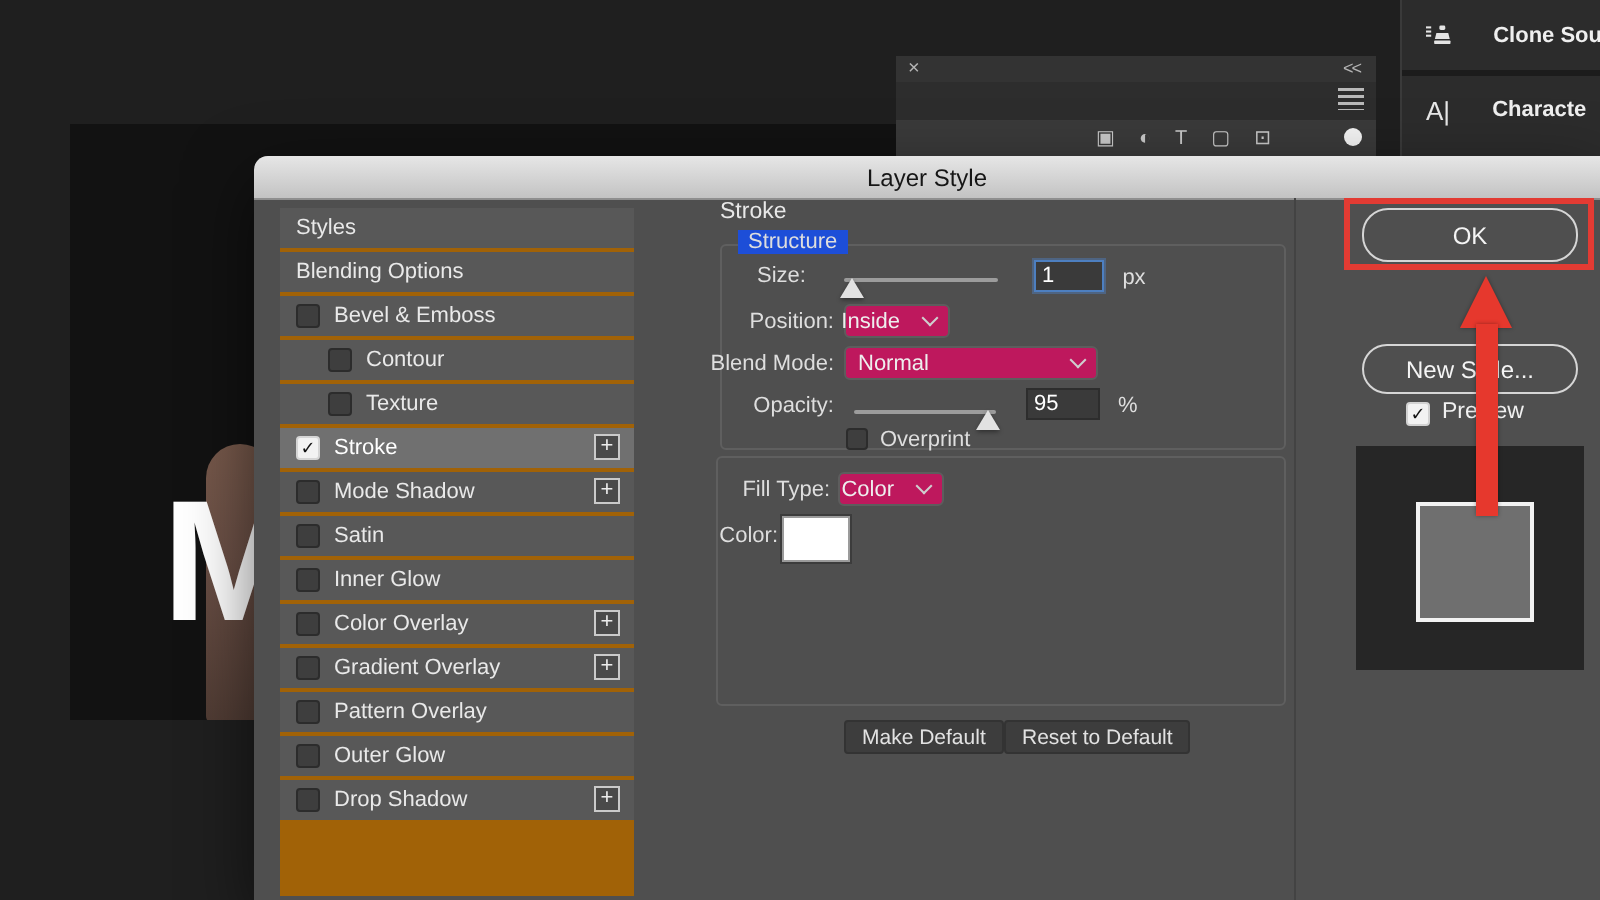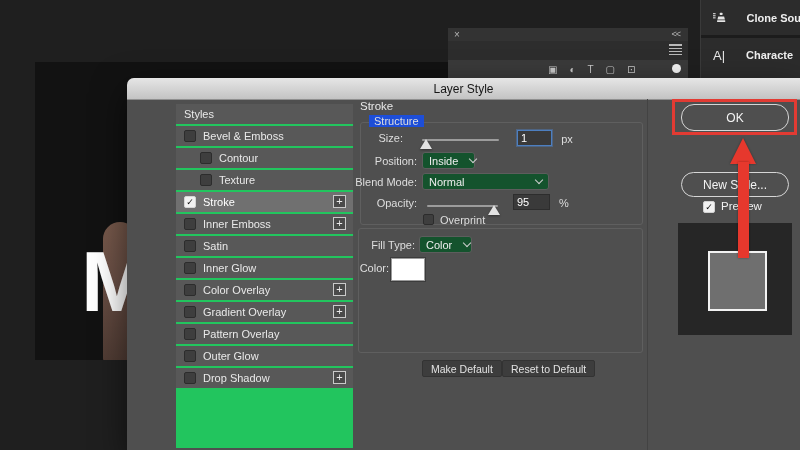--- a/index.html
+++ b/index.html
@@ -43,21 +43,21 @@
   .char-icon{font-size:13px;color:#e8e8e8;font-weight:400;}
 
   
   .dialog{left:127px;top:78px;width:673px;height:372px;background:#4f4f4f;z-index:10;
           border-radius:7px 0 0 0;box-shadow:0 12px 34px rgba(0,0,0,.55);}
   .titlebar{position:absolute;left:0;top:0;width:100%;height:21px;border-radius:7px 0 0 0;
             background:linear-gradient(180deg,#e6e6e6,#c3c3c3);border-bottom:1px solid #8f8f8f;
             display:flex;align-items:center;justify-content:center;color:#161616;font-size:12px;}
 
   
-  .styles-list{position:absolute;left:13px;top:26px;width:177px;height:344px;background:#22c55e;overflow:hidden;margin-left:36px;}
+  .styles-list{position:absolute;left:13px;top:26px;width:177px;height:344px;background:#a16207;overflow:hidden;}
   .style-item{position:relative;height:20px;margin-bottom:2px;background:#585858;display:flex;align-items:center;
               color:#e9e9e9;font-size:11px;gap:7px;padding-left:8px;box-sizing:border-box;}
   .style-item.selected{background:#707070;color:#ffffff;}
   .style-item.indent{padding-left:24px;}
   .cb{width:12px;height:12px;box-sizing:border-box;background:#3e3e3e;border:1px solid #2c2c2c;border-radius:2px;flex:none;
       display:flex;align-items:center;justify-content:center;font-size:9px;font-weight:700;color:#111;}
   .cb.checked{background:#f2f2f2;border-color:#d5d5d5;}
   .plusbox{position:absolute;right:7px;top:3px;width:13px;height:13px;box-sizing:border-box;border:1px solid #cacaca;
            background:#4a4a4a;color:#ececec;font-size:11px;line-height:11px;text-align:center;}
 
@@ -65,22 +65,22 @@
   .lbl{position:absolute;color:#dedede;font-size:11px;text-align:right;}
   .heading{position:absolute;left:233px;top:22px;color:#e8e8e8;font-size:11.5px;}
   .groupbox{position:absolute;box-sizing:border-box;border:1px solid #5f5f5f;border-radius:3px;}
   .groupbox .gb-label{position:absolute;left:8px;top:-8px;background:#1d4ed8;padding:0 5px;color:#dedede;font-size:11px;}
   .slider{position:absolute;height:2px;background:#9c9c9c;border-radius:1px;}
   .thumb{position:absolute;top:0px;width:0;height:0;border-left:6px solid transparent;border-right:6px solid transparent;
          border-bottom:10px solid #e2e2e2;filter:drop-shadow(0 1px 1px rgba(0,0,0,.4));}
   .valbox{position:absolute;box-sizing:border-box;background:#3a3a3a;border:1px solid #2d2d2d;color:#fff;font-size:11px;
           padding:1px 3px;height:16px;}
   .valbox.focus{border:1px solid #4d7fc0;box-shadow:0 0 0 1px rgba(77,127,192,.45);}
-  .dd{position:absolute;box-sizing:border-box;background:#14532d;border:1px solid #5d5d5d;border-radius:3px;height:17px;
-      color:#eee;font-size:11px;display:flex;align-items:center;padding:0 6px;gap:6px;}
+  .dd{position:absolute;box-sizing:border-box;background:#be185d;border:1px solid #5d5d5d;border-radius:3px;height:17px;
+      color:#eee;font-size:11px;display:flex;align-items:center;padding:0 6px;gap:6px;justify-content:flex-end;}
   .dd .spring{flex:1;}
   .chev{width:5px;height:5px;border-right:1.5px solid #cfcfcf;border-bottom:1.5px solid #cfcfcf;
         transform:rotate(45deg);margin-top:-3px;flex:none;}
   .minicb{position:absolute;width:11px;height:11px;box-sizing:border-box;background:#3e3e3e;border:1px solid #2c2c2c;border-radius:2px;}
   .swatch{position:absolute;background:#ffffff;border:1px solid #9b9b9b;box-shadow:0 0 0 1px #3c3c3c;}
   .midbtn{position:absolute;box-sizing:border-box;background:#3d3d3d;border:1px solid #333;border-radius:2px;height:17px;
           color:#e2e2e2;font-size:10.5px;display:flex;align-items:center;justify-content:center;padding:0 8px;}
 
   
   .vdivider{position:absolute;left:520px;top:21px;width:1px;height:351px;background:#434343;}
@@ -158,39 +158,42 @@
 <div class="abs dialog">
   <div class="titlebar">
     <span>Layer Style</span>
   </div>
 
   <div class="styles-list" id="styles-list">
       <div class="style-item">
         <span>Styles</span>
       </div>
       <div class="style-item">
+        <span>Blending Options</span>
+      </div>
+      <div class="style-item">
         <span class="cb"></span>
         <span>Bevel &amp; Emboss</span>
       </div>
       <div class="style-item indent">
         <span class="cb"></span>
         <span>Contour</span>
       </div>
       <div class="style-item indent">
         <span class="cb"></span>
         <span>Texture</span>
       </div>
       <div class="style-item selected">
         <span class="cb checked">✓</span>
         <span>Stroke</span>
         <span class="plusbox">+</span>
       </div>
       <div class="style-item">
         <span class="cb"></span>
-        <span>Inner Emboss</span>
+        <span>Mode Shadow</span>
         <span class="plusbox">+</span>
       </div>
       <div class="style-item">
         <span class="cb"></span>
         <span>Satin</span>
       </div>
       <div class="style-item">
         <span class="cb"></span>
         <span>Inner Glow</span>
       </div>

